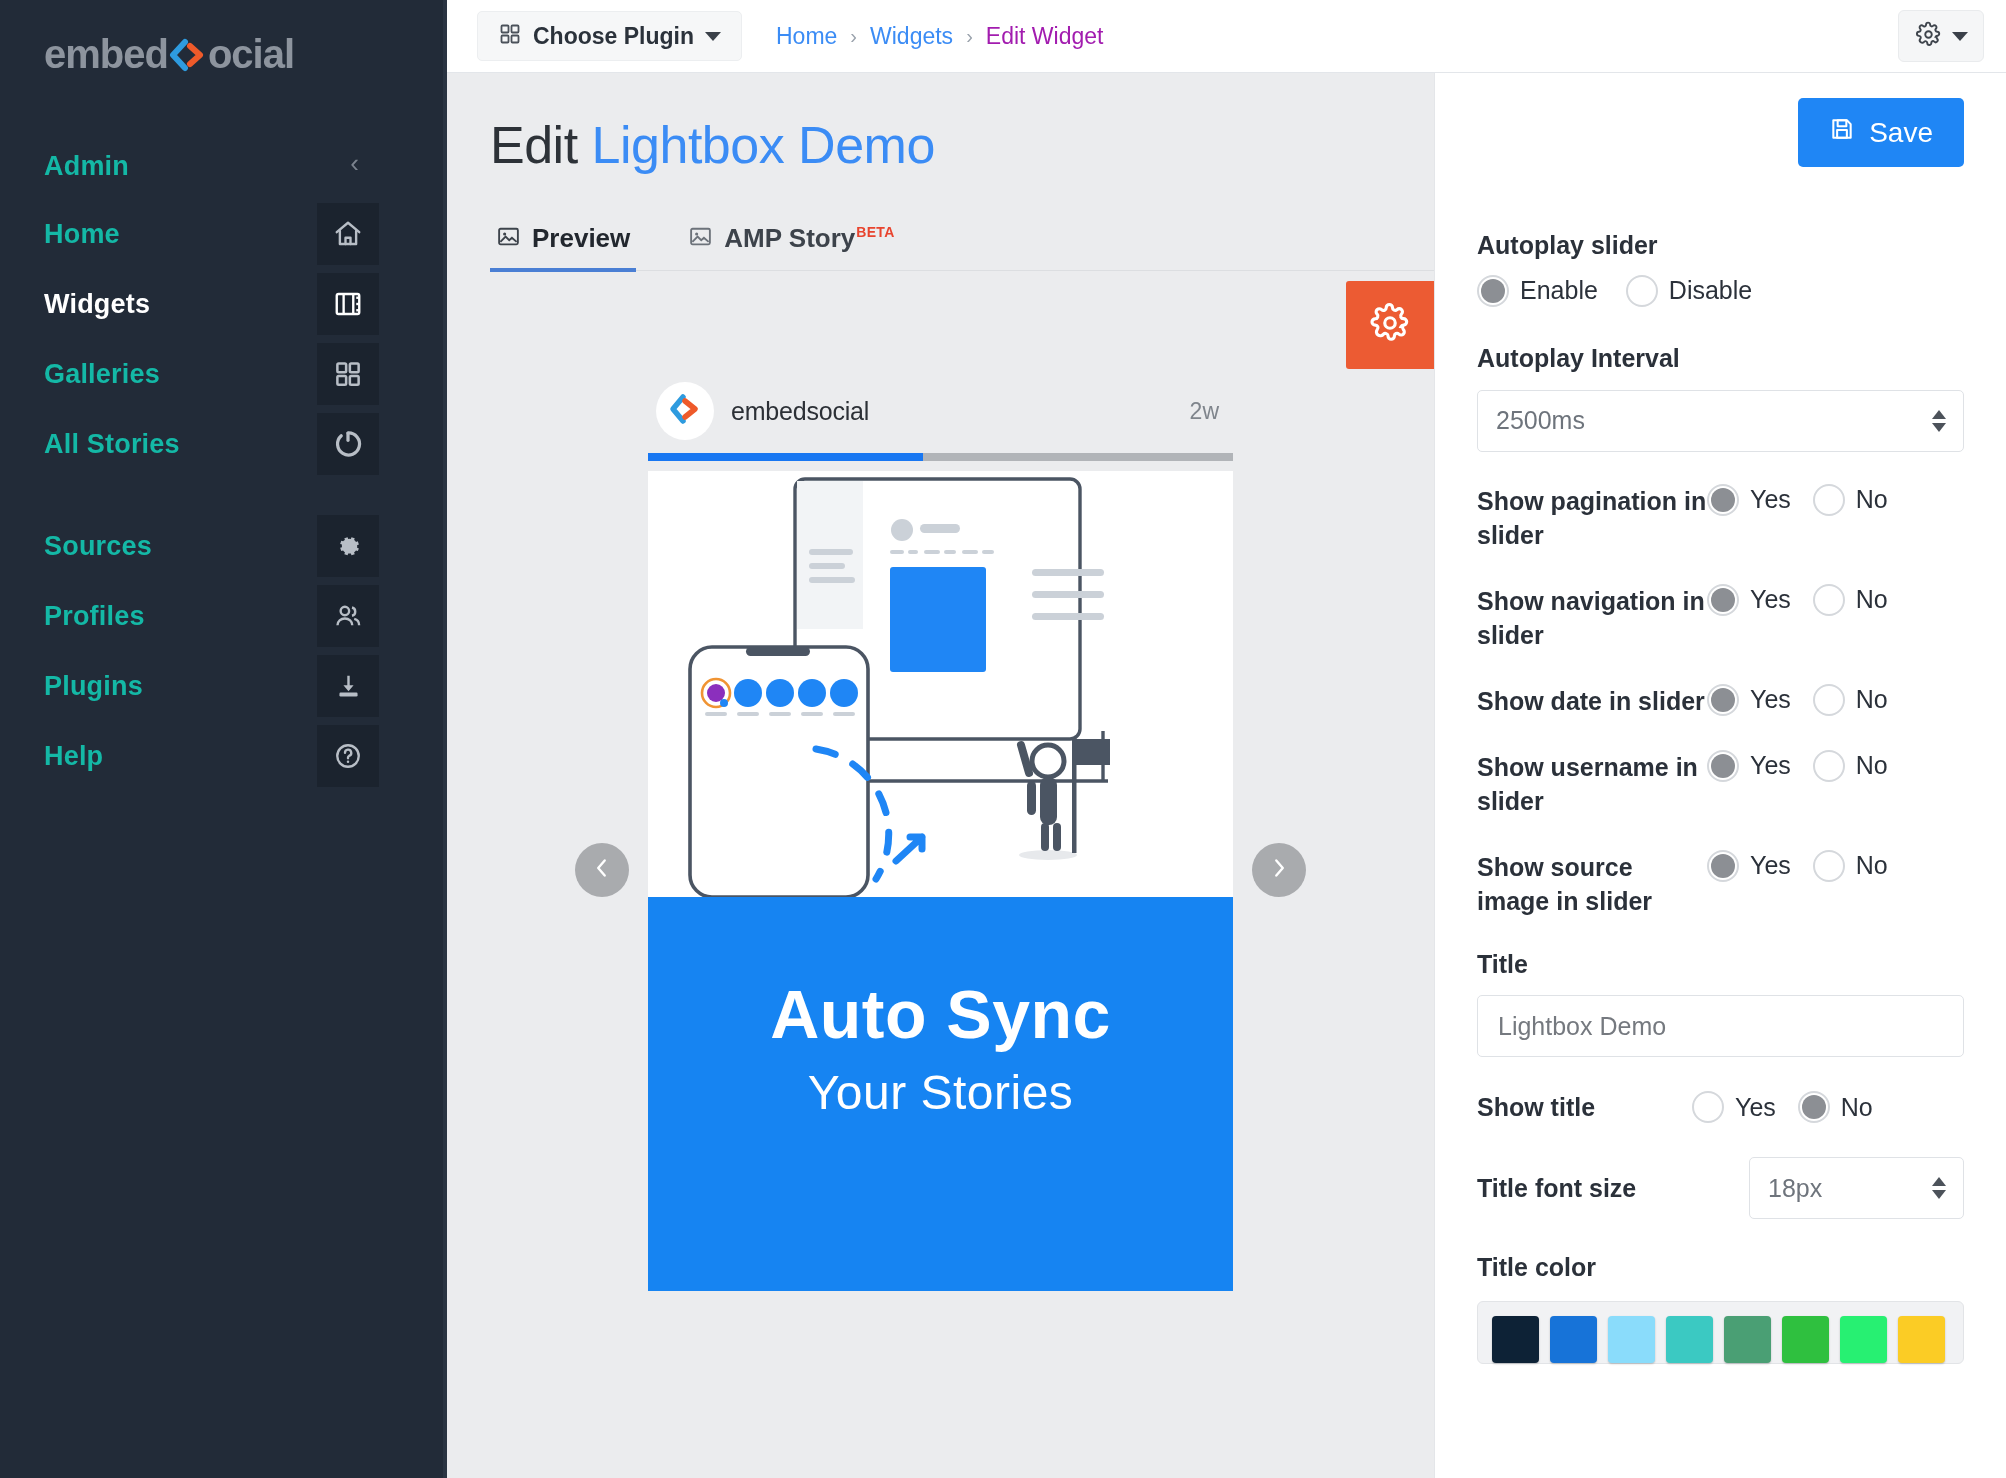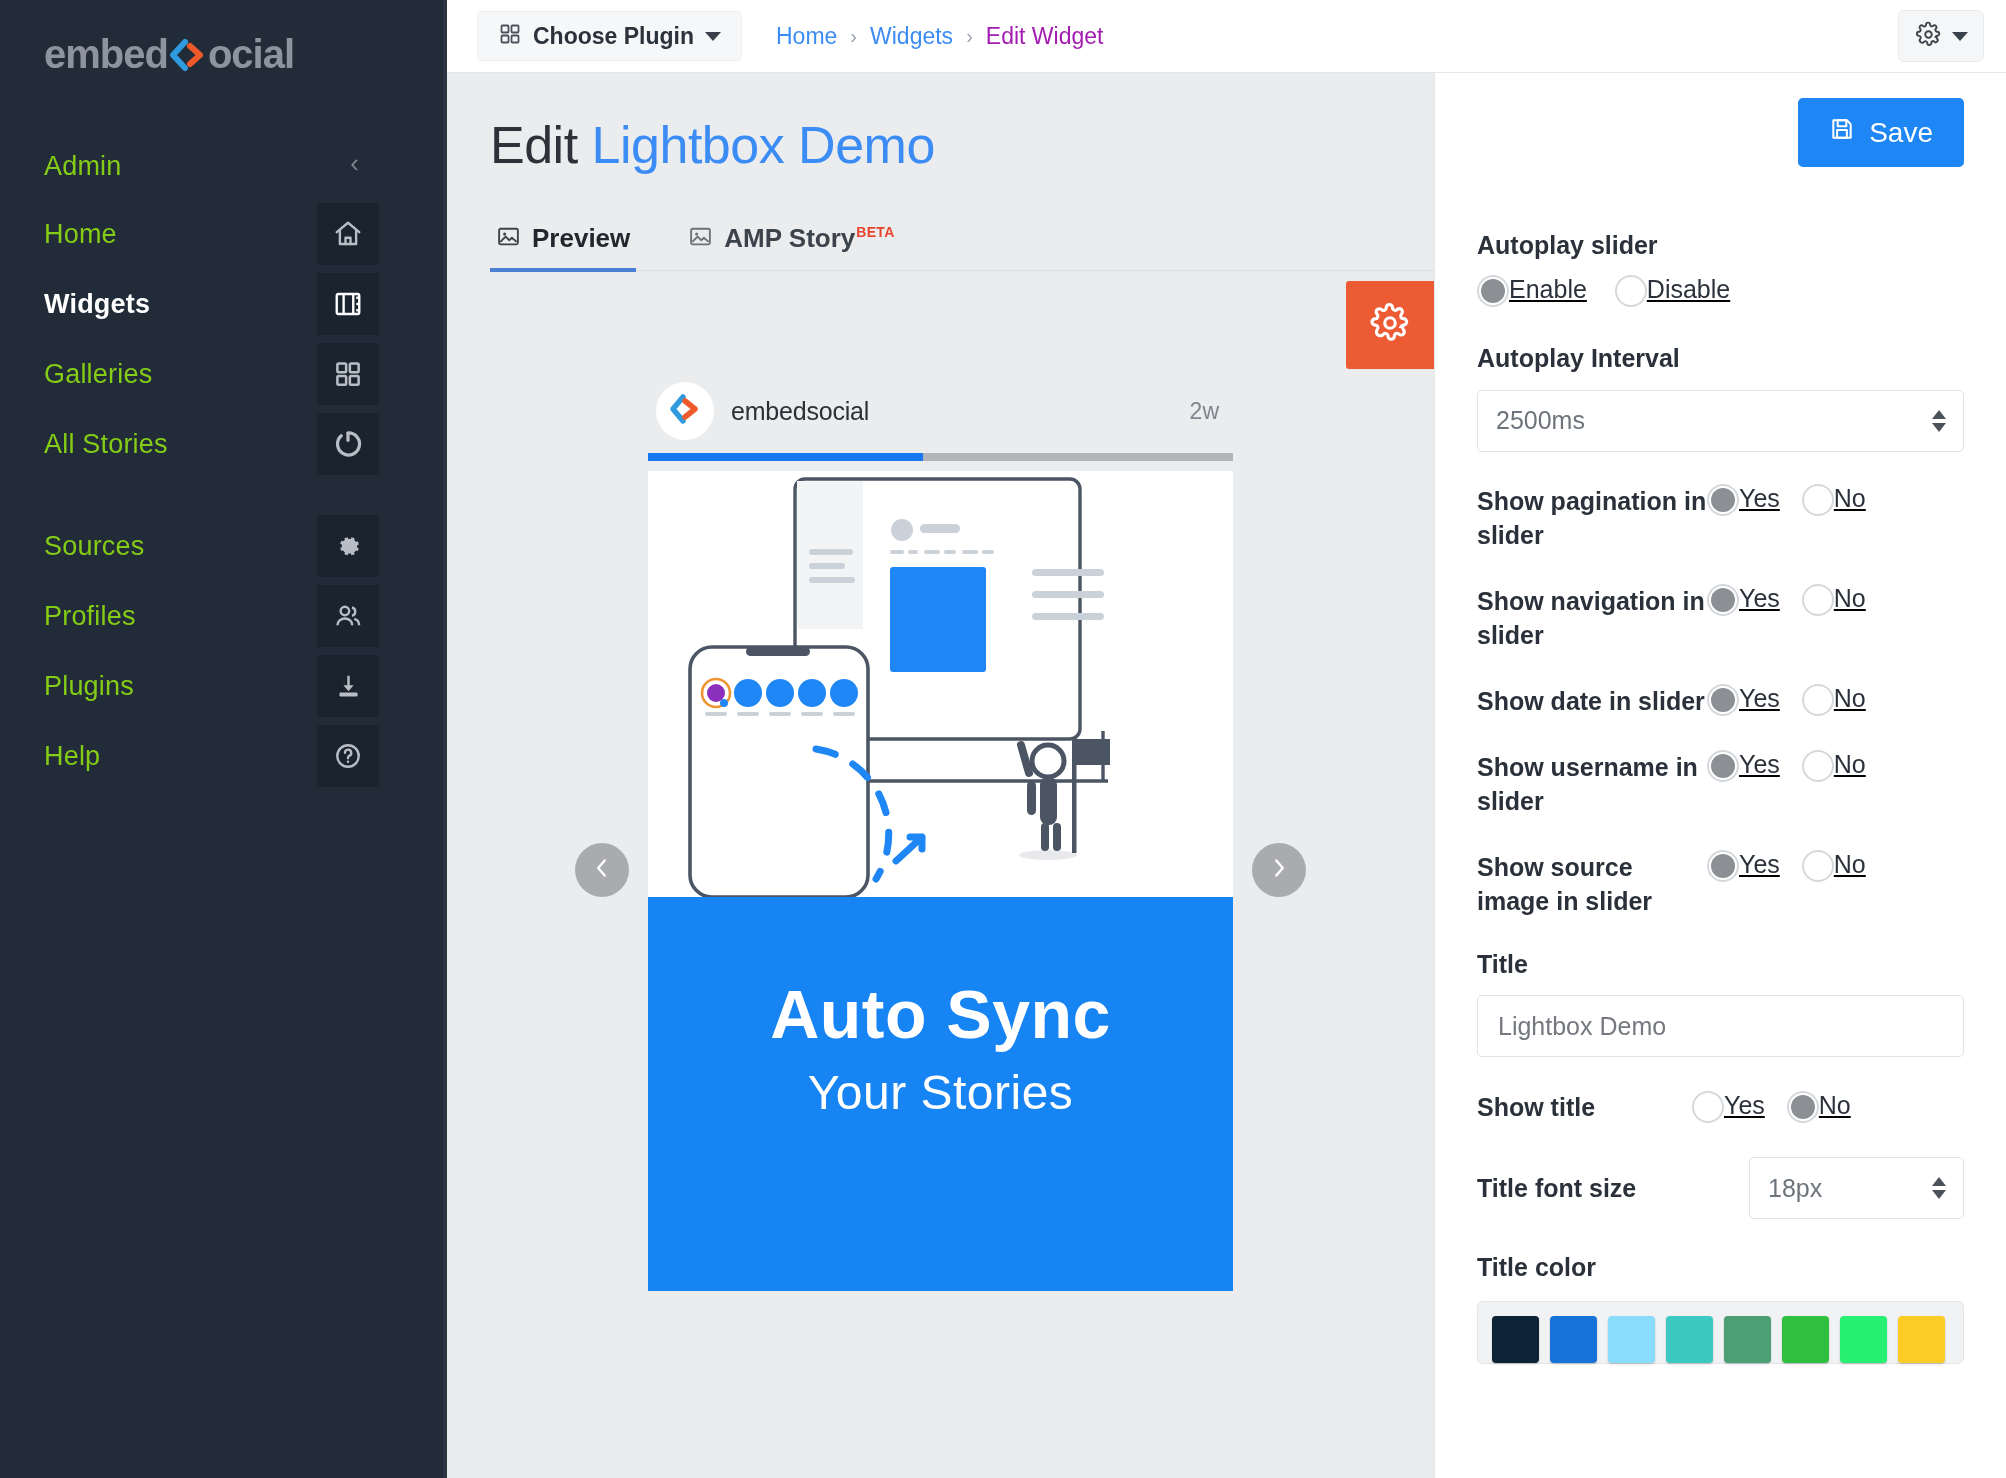--- a/index.html
+++ b/index.html
@@ -26,21 +26,21 @@
     display: inline-block; position: relative; width: 40px; height: 34px;
     vertical-align: -4px;
   }
   .logo .lg-arrow svg { position: absolute; left: 0; top: 0; }
   .nav { margin-top: 56px; }
   .nav-item {
     position: relative; height: 70px; display: flex; align-items: center;
     padding-left: 44px; cursor: pointer;
   }
   .nav-item .label {
-    font-size: 27px; color: #84cc16; font-weight: 400; letter-spacing: .2px;
+    font-size: 27px; color: #14b8a6; font-weight: 700; letter-spacing: .2px;
   }
   .nav-item.is-active .label { color: #ffffff; font-weight: 700; }
   .nav-item .sq {
     position: absolute; right: 68px; top: 50%; transform: translateY(-50%);
     width: 62px; height: 62px; background: #1b232e;
     display: flex; align-items: center; justify-content: center;
   }
   .nav-item .sq svg { display: block; }
   .nav-gap { height: 32px; }
   .collapse-chev {
@@ -191,21 +191,21 @@
     height: 69px; padding: 0 31px; font-size: 28px;
     font-family: inherit; cursor: pointer;
   }
 
   .field-label {
     font-size: 25px; font-weight: 700; color: #2b313a; line-height: 1.35;
   }
   .block { margin-top: 30px; }
   .radio-row { display: flex; align-items: center; gap: 28px; margin-top: 12px; }
   .radio {
-    display: flex; cursor: pointer; text-decoration: underline;
+    display: flex; align-items: center; gap: 11px; cursor: pointer;
   }
   .radio .dot {
     width: 32px; height: 32px; border-radius: 50%;
     border: 2px solid #d5d8dc; background: #ffffff;
     display: flex; align-items: center; justify-content: center;
     flex: 0 0 32px;
   }
   .radio.on .dot::after {
     content: ""; width: 24px; height: 24px; border-radius: 50%;
     background: #8c8f94;

